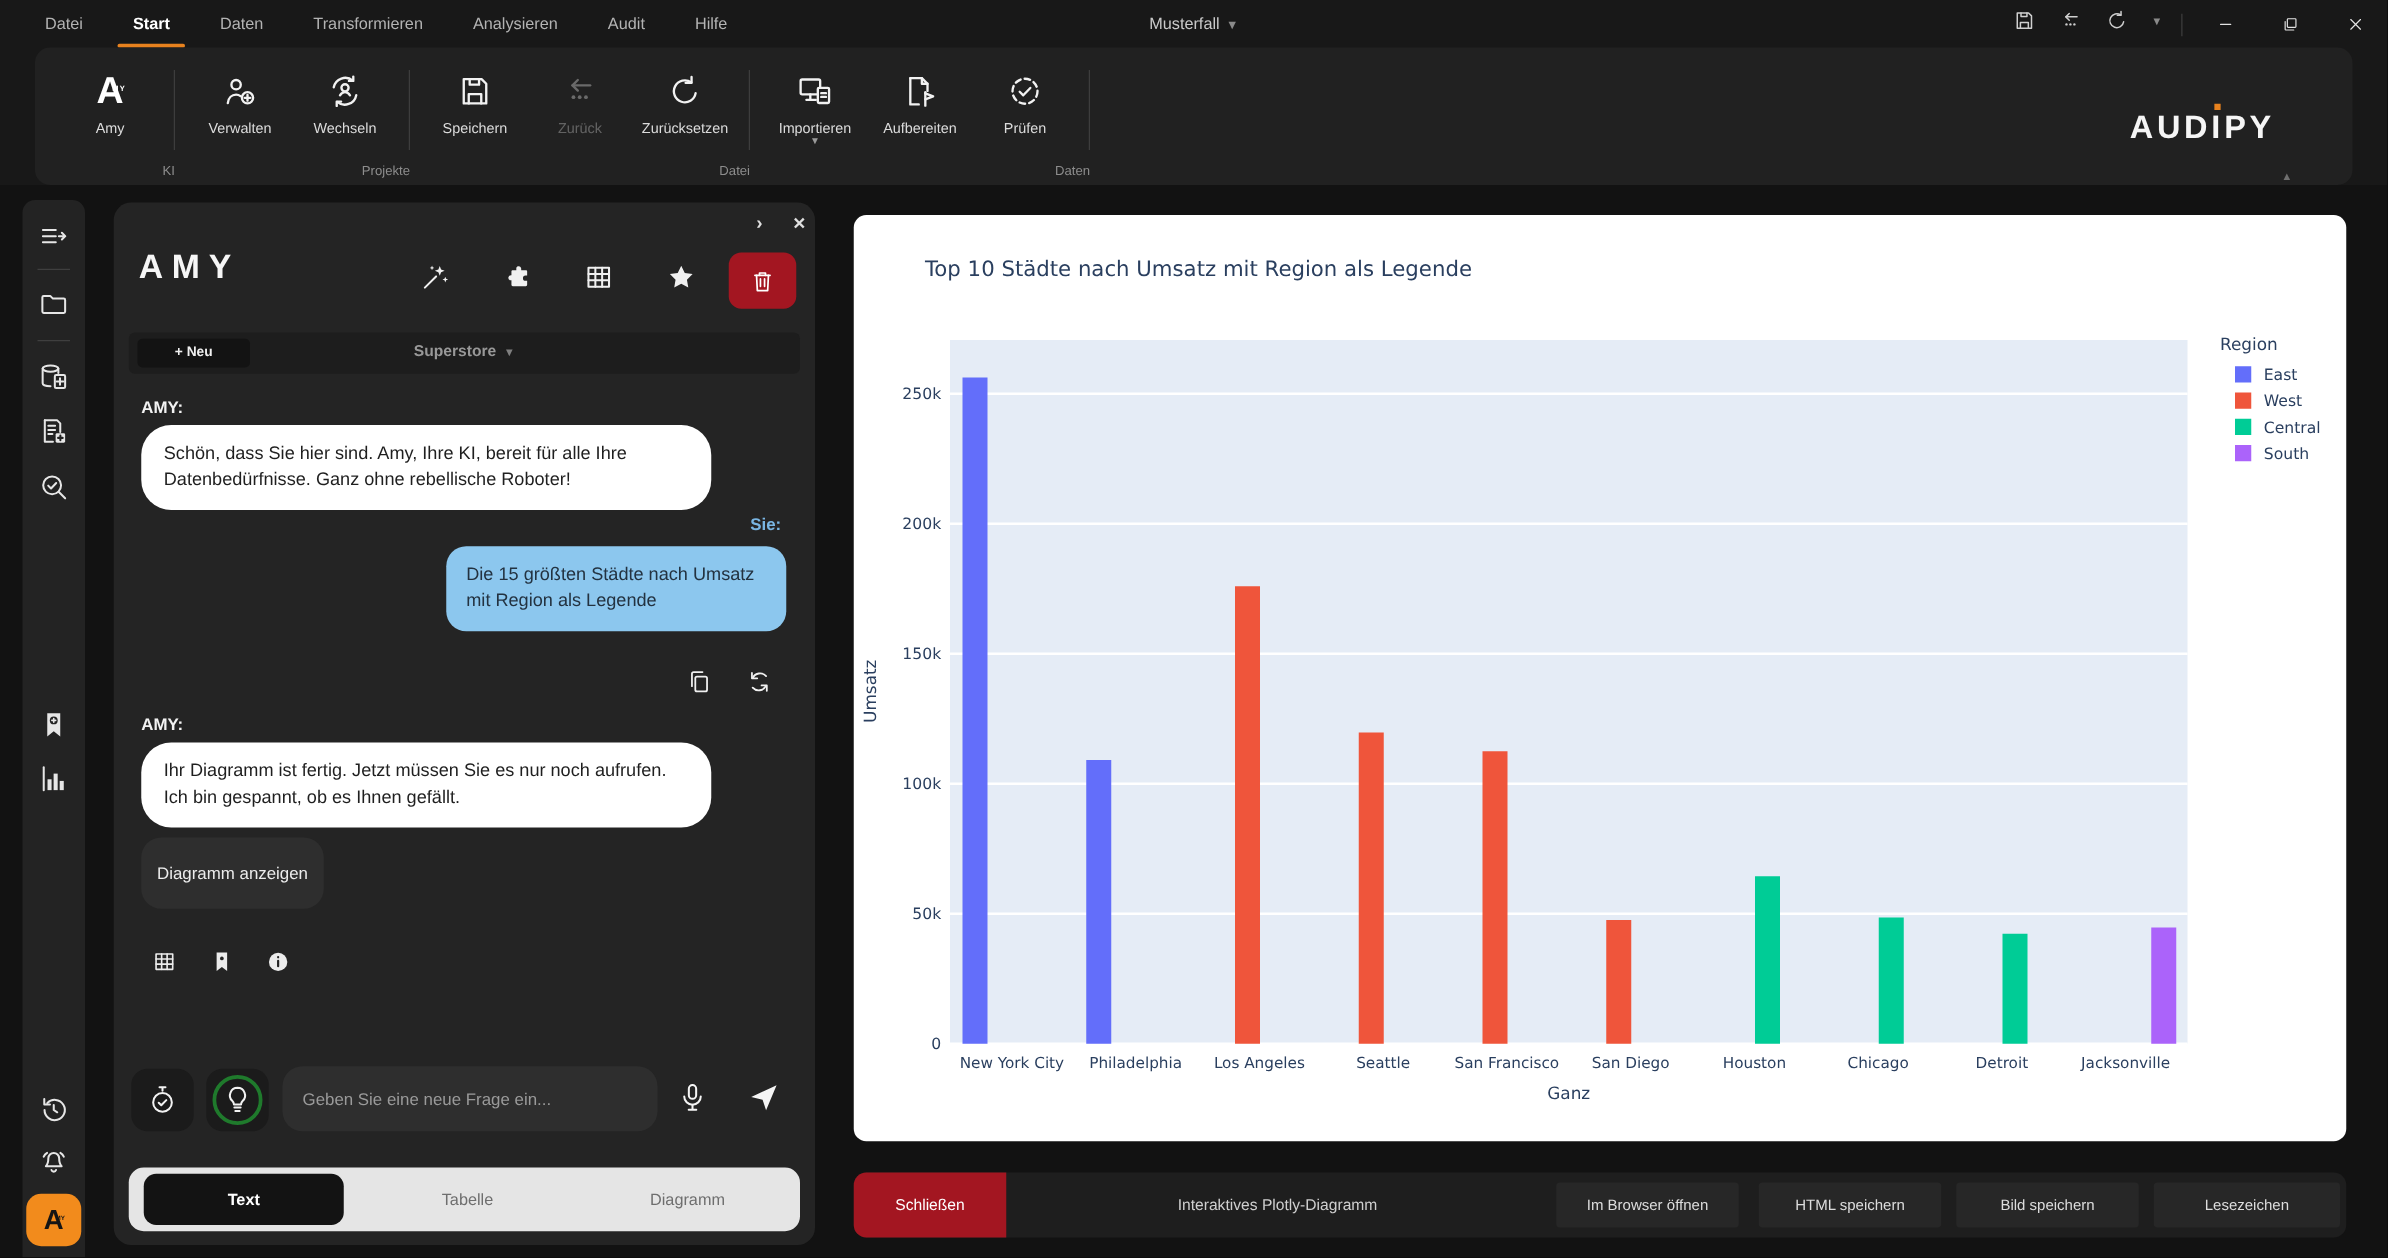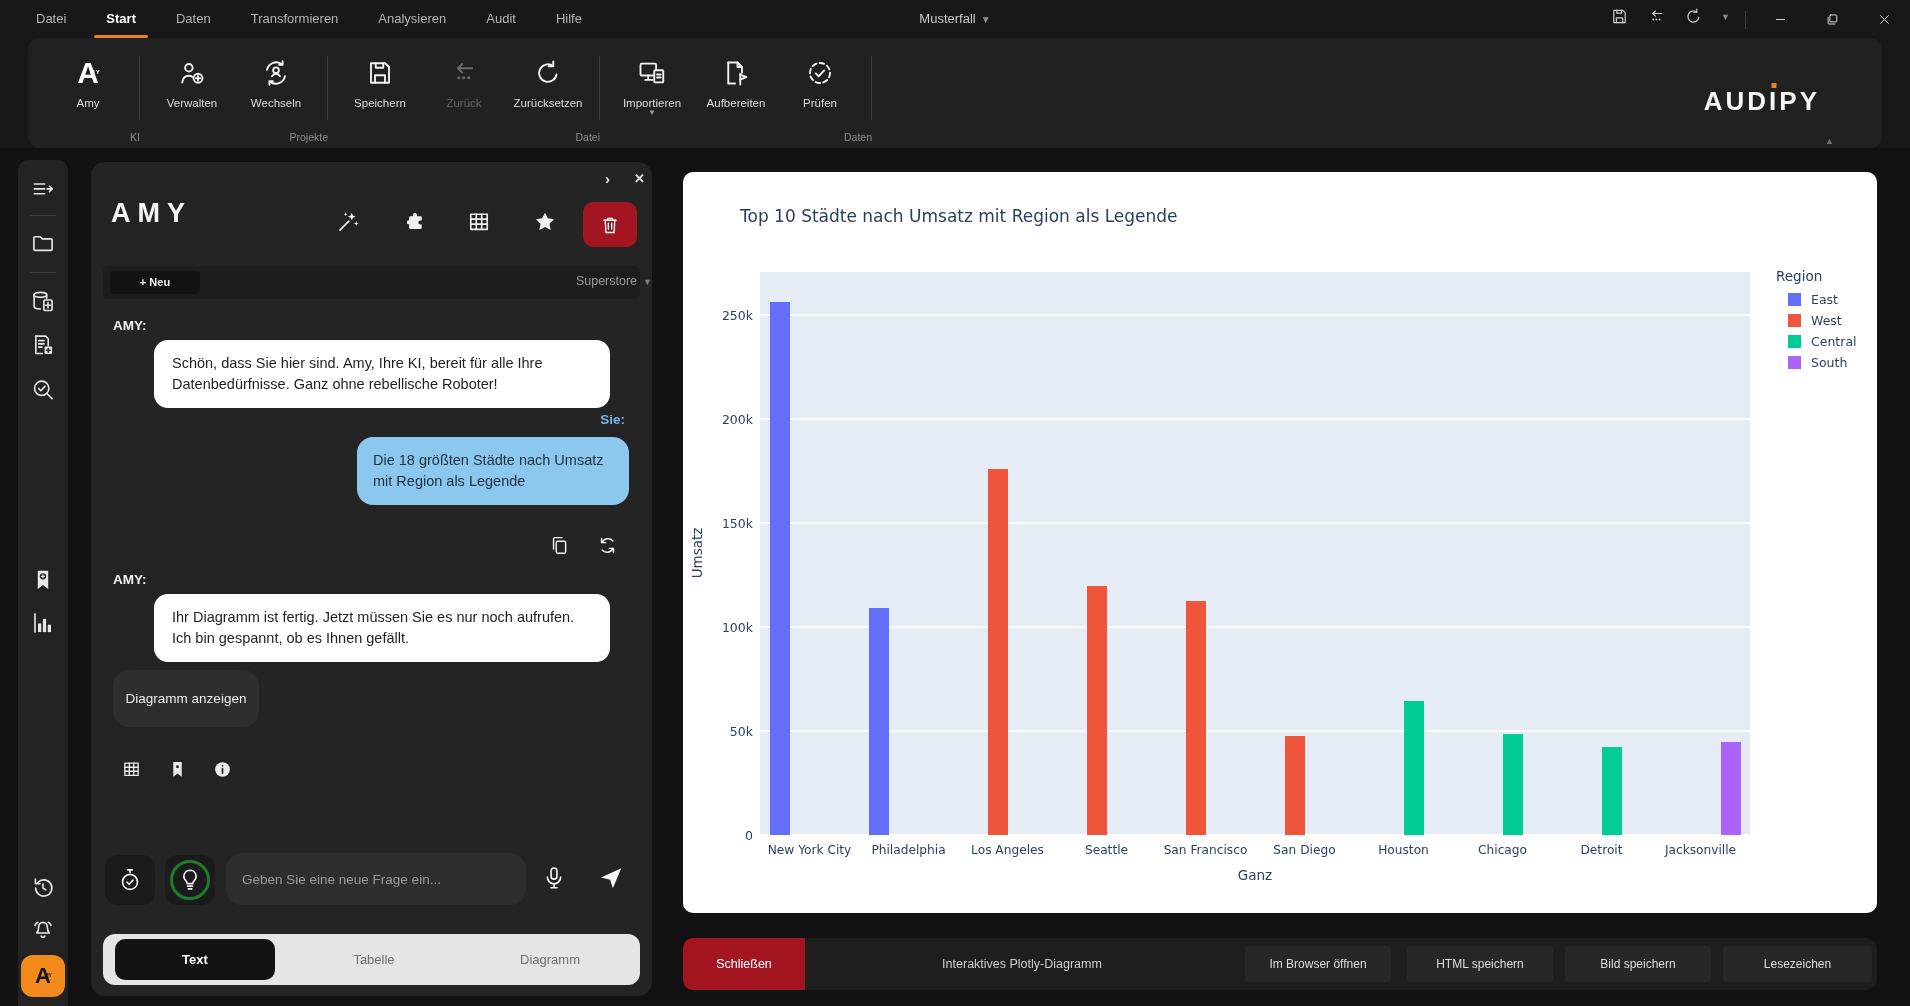--- a/index.html
+++ b/index.html
@@ -51,25 +51,25 @@
 
   
   #chat { position:absolute; left:91px; top:162px; width:561px; height:834px; background:#242424; border-radius:14px; }
   #chat-collapse { position:absolute; left:514px; top:8px; color:#e0e0e0; font-size:15px; font-weight:bold; }
   #chat-close { position:absolute; left:543px; top:9px; color:#e0e0e0; font-size:13px; font-weight:bold; }
   #chat-title { position:absolute; left:20px; top:36px; font-size:27px; font-weight:bold; letter-spacing:7px; color:#f6f6f6; }
   .chat-hicon { position:absolute; top:47px; width:26px; height:26px; color:#f0f0f0; }
   #chat-trash-button { position:absolute; left:492px; top:40px; width:54px; height:45px; background:#a31621; border-radius:10px; display:flex; align-items:center; justify-content:center; color:#fff; }
   #chat-strip { position:absolute; left:12px; top:104px; width:537px; height:33px; background:#1d1d1d; border-radius:5px; }
   #new-button { position:absolute; left:19px; top:109px; width:90px; height:23px; background:#131313; border-radius:4px; color:#f0f0f0; font-size:11px; font-weight:bold; text-align:center; line-height:23px; }
-  #dataset-selector { position:absolute; left:0; right:0; top:112px; text-align:right; font-size:12.5px; color:#989898; }
+  #dataset-selector { position:absolute; left:0; right:0; top:112px; text-align:center; font-size:12.5px; color:#989898;font-weight:bold; }
   #dataset-selector .caret { font-size:9px; color:#7f7f7f; margin-left:6px; }
   .amy-label { position:absolute; left:22px; font-size:13.5px; font-weight:bold; color:#f2f2f2; }
   .sie-label { position:absolute; right:27px; font-size:13.5px; font-weight:bold; color:#79b5e2; }
-  .bubble-white { position:absolute; left:22px; width:456px; background:#ffffff; color:#1f1f1f; border-radius:14px; padding:13px 18px; font-size:14.5px; line-height:1.45;margin-left:41px; }
+  .bubble-white { position:absolute; left:22px; width:456px; background:#ffffff; color:#1f1f1f; border-radius:24px; padding:13px 18px; font-size:14.5px; line-height:1.45; }
   .bubble-blue { position:absolute; right:23px; width:272px; background:#8cc7ee; color:#233240; border-radius:16px; padding:13px 16px; font-size:14.5px; line-height:1.45; }
   .msg-action { position:absolute; width:23px; height:23px; color:#f0f0f0; }
   #show-chart-button { position:absolute; left:22px; top:508px; width:146px; height:57px; background:#2e2e2e; border-radius:16px; color:#ececec; font-size:13.5px; display:flex; align-items:center; justify-content:center; }
   .msg-icon { position:absolute; top:597px; width:21px; height:21px; color:#ececec; }
   .input-btn { position:absolute; top:693px; width:50px; height:50px; background:#1b1b1b; border-radius:13px; display:flex; align-items:center; justify-content:center; color:#f2f2f2; }
   #bulb-button { outline:3px solid transparent; }
   #bulb-ring { position:absolute; inset:5px; border:3px solid #1f7a2c; border-radius:50%; }
   #chat-input { position:absolute; left:135px; top:691px; width:300px; height:52px; background:#2e2e2e; border:none; border-radius:16px; padding:0 16px; color:#eaeaea; font-size:13.5px; font-family:"Liberation Sans",sans-serif; }
   #chat-input::placeholder { color:#9a9a9a; }
   #mic-icon { position:absolute; left:450px; top:703px; width:26px; height:26px; color:#f5f5f5; }
@@ -426,21 +426,21 @@
       </div>
     <div id="chat-strip"></div>
     <div id="new-button">+ Neu</div>
     <div id="dataset-selector">
       <span>Superstore</span><span class="caret">▼</span>
     </div>
 
     <div class="amy-label" style="top:156px">AMY:</div>
     <div class="bubble-white" style="top:178px">Schön, dass Sie hier sind. Amy, Ihre KI, bereit für alle Ihre Datenbedürfnisse. Ganz ohne rebellische Roboter!</div>
     <div class="sie-label" style="top:250px">Sie:</div>
-    <div class="bubble-blue" style="top:275px">Die 18 größten Städte nach Umsatz mit Region als Legende</div>
+    <div class="bubble-blue" style="top:275px">Die 15 größten Städte nach Umsatz mit Region als Legende</div>
     <div id="msg-actions"></div>
     <div class="amy-label" style="top:410px">AMY:</div>
     <div class="bubble-white" style="top:432px">Ihr Diagramm ist fertig. Jetzt müssen Sie es nur noch aufrufen. Ich bin gespannt, ob es Ihnen gefällt.</div>
     <div id="show-chart-button">Diagramm anzeigen</div>
     <div id="reply-icons"></div>
 
     <div id="input-buttons"></div>
     <input id="chat-input" value="" placeholder="Geben Sie eine neue Frage ein..." style="">
     <div id="mic-icon"><span style="display: inline-block; width: 26px; height: 26px;"><svg viewBox="0 0 24 24" class="ic">
             <rect x="9.3" y="2.8" width="5.4" height="10.2" rx="2.7"></rect>

